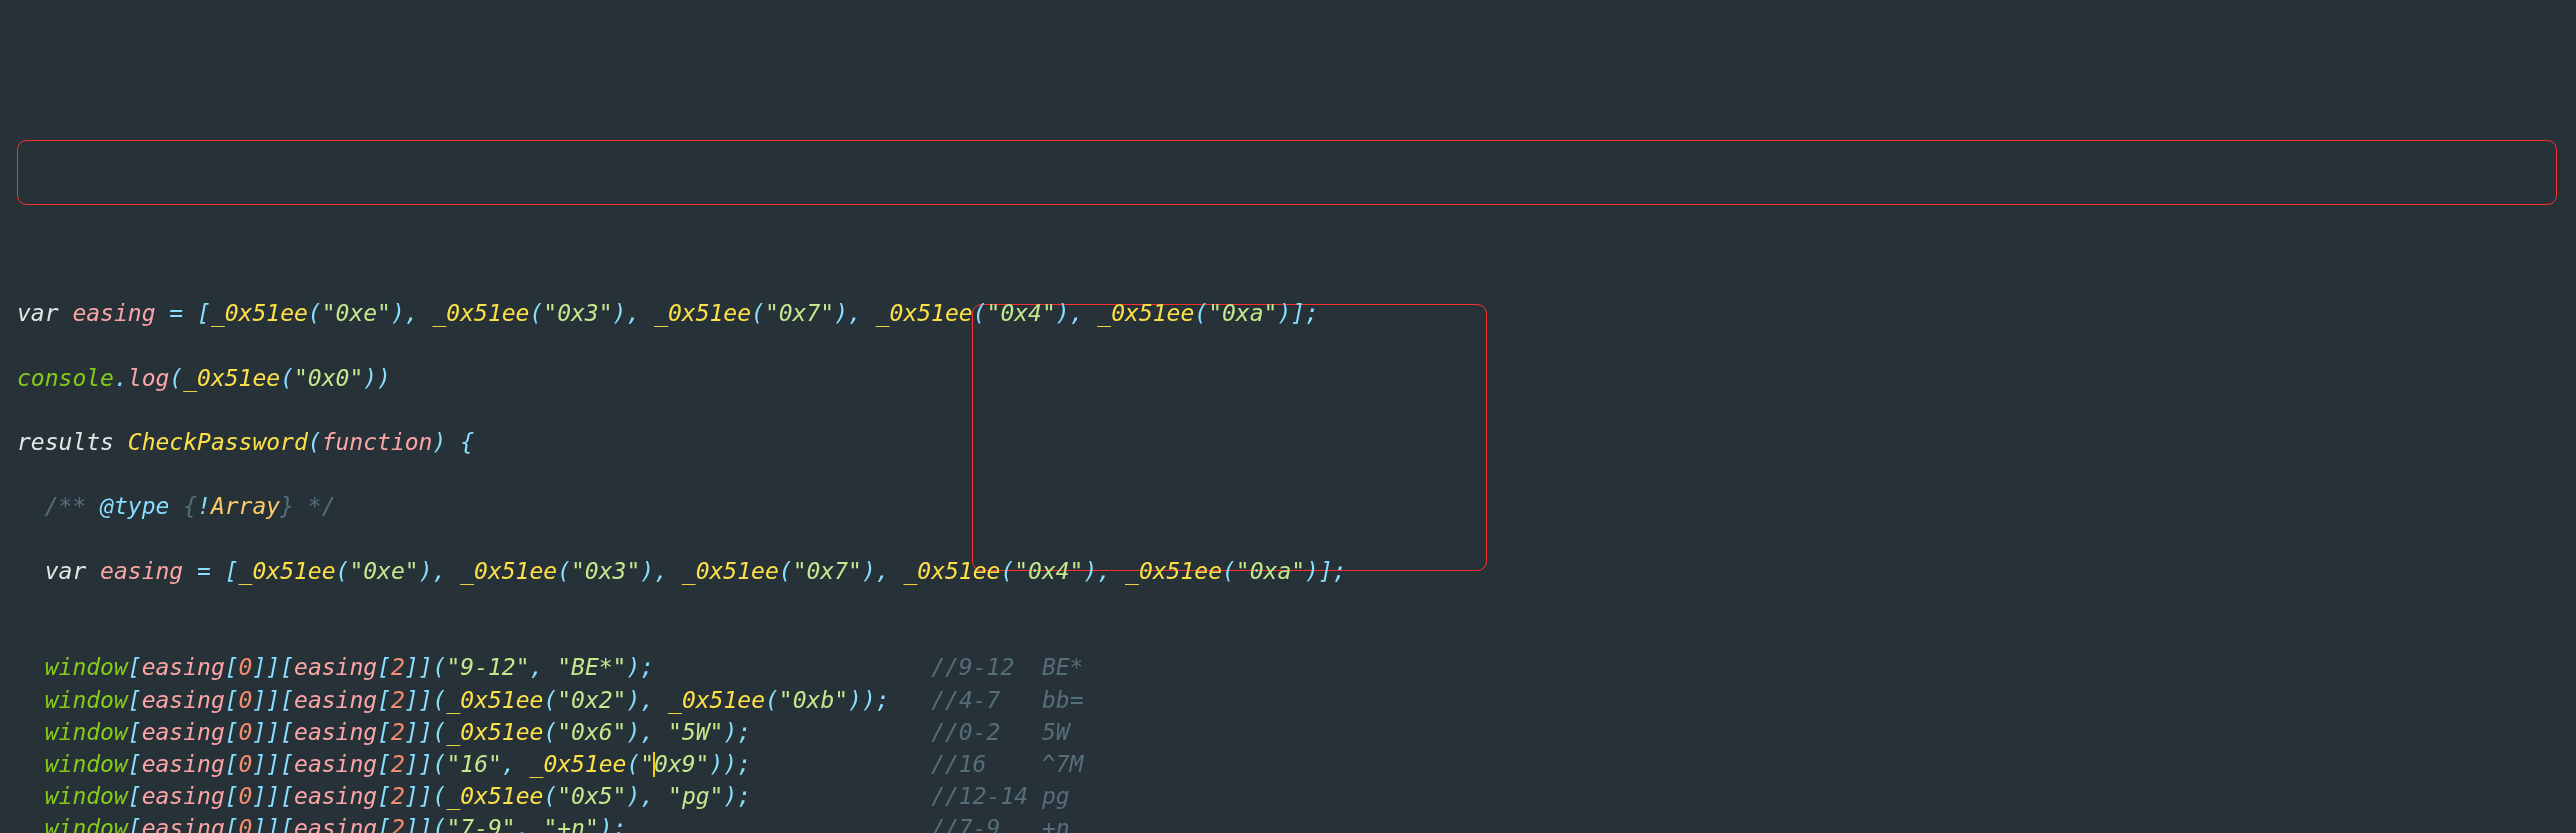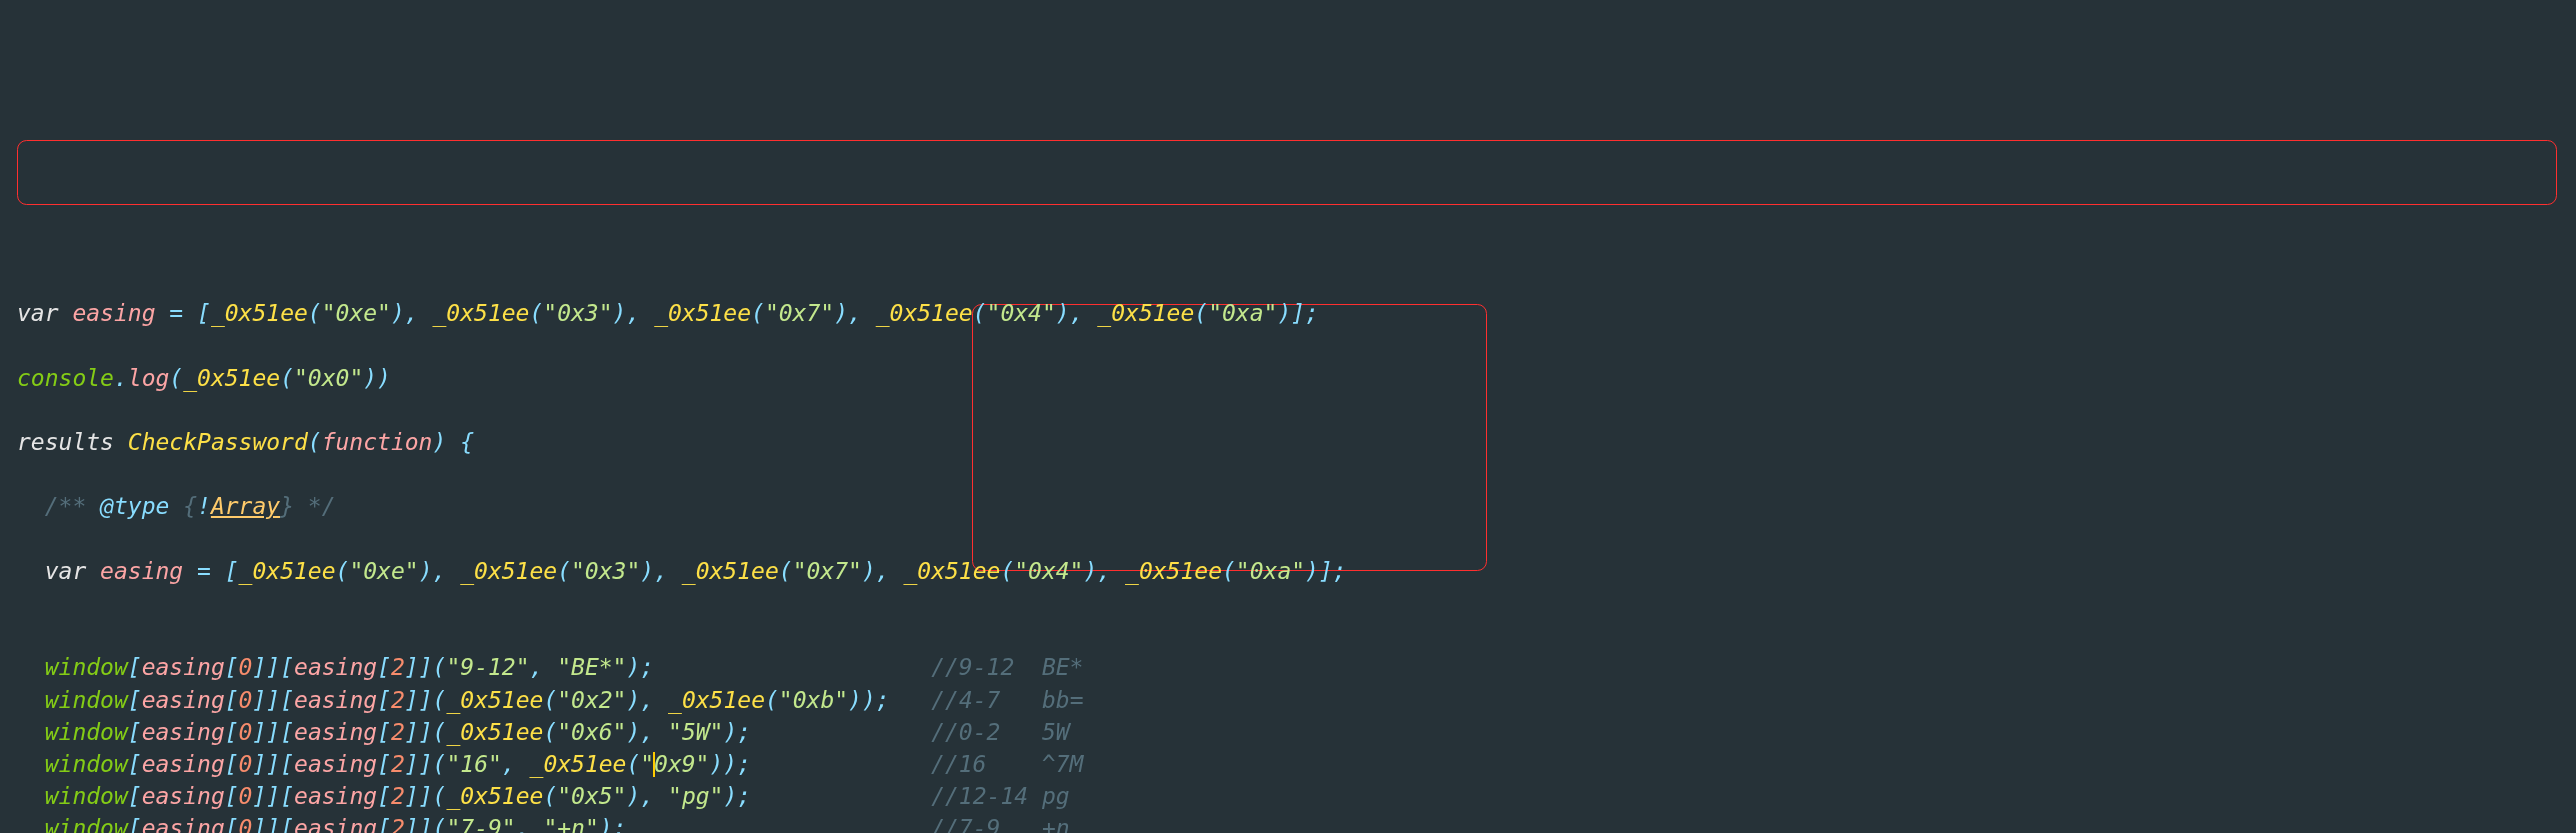--- a/index.html
+++ b/index.html
@@ -17,21 +17,21 @@
   .code-line { padding: 0 17px; position: relative; }
   .kw-var   { color: #e5e5e5; }          
   .ident    { color: #fca5a5; }          
   .punct    { color: #89ddff; }          
   .fn       { color: #fde047; }          
   .str      { color: #c3e88d; }          
   .obj      { color: #84cc16; font-style: italic; } 
   .num      { color: #f78c6c; }          
   .comment  { color: #546e7a; font-style: italic; }
   .method   { color: #fca5a5; }
-  .tag-type { color:#ffcb6b;text-decoration:underline; }
+  .tag-type { color:#ffcb6b; }
   .cursor   { display:inline-block; width:1.9px; height:1.1em; background:#ffcc00; vertical-align:text-bottom; margin-left:-1px; margin-right:-1px; }
 
   
   .hl-box {
     position: absolute;
     border: 1.9px solid #ff2f2f;
     border-radius: 9.5px;
     pointer-events: none;
   }
   #hl1 { top: 3.8px; left: 17px; width: 2540px; height: 65px; }

